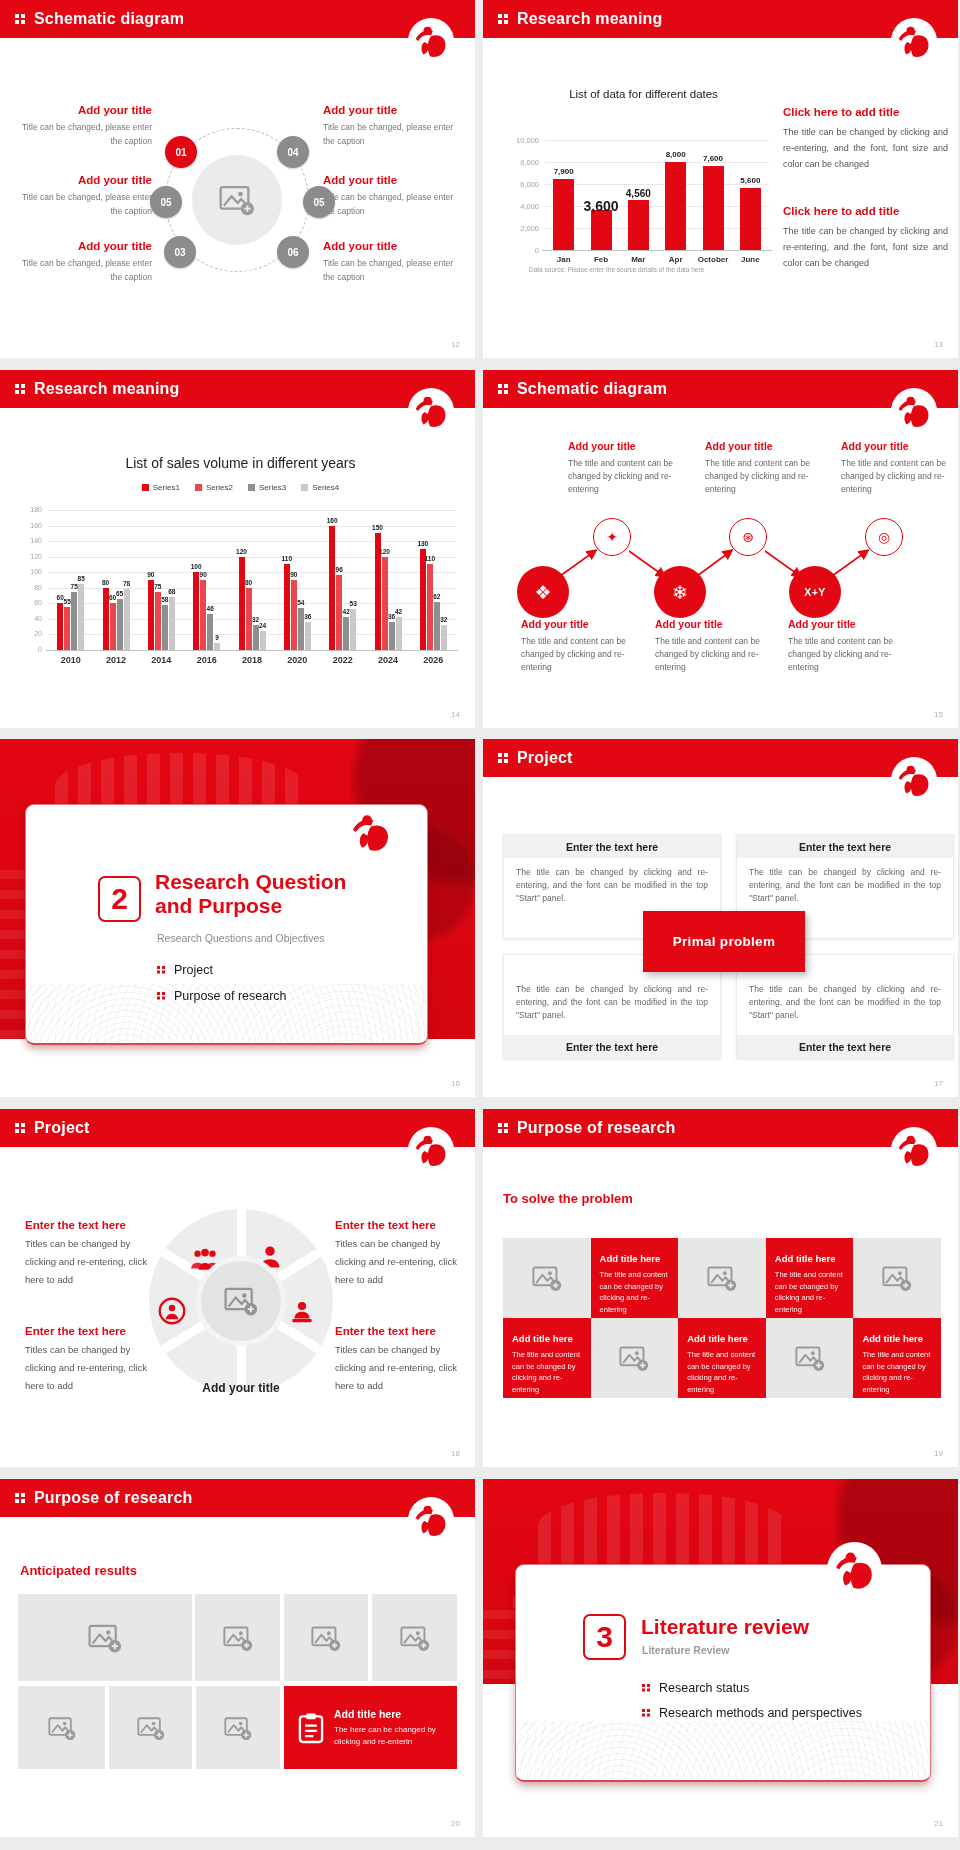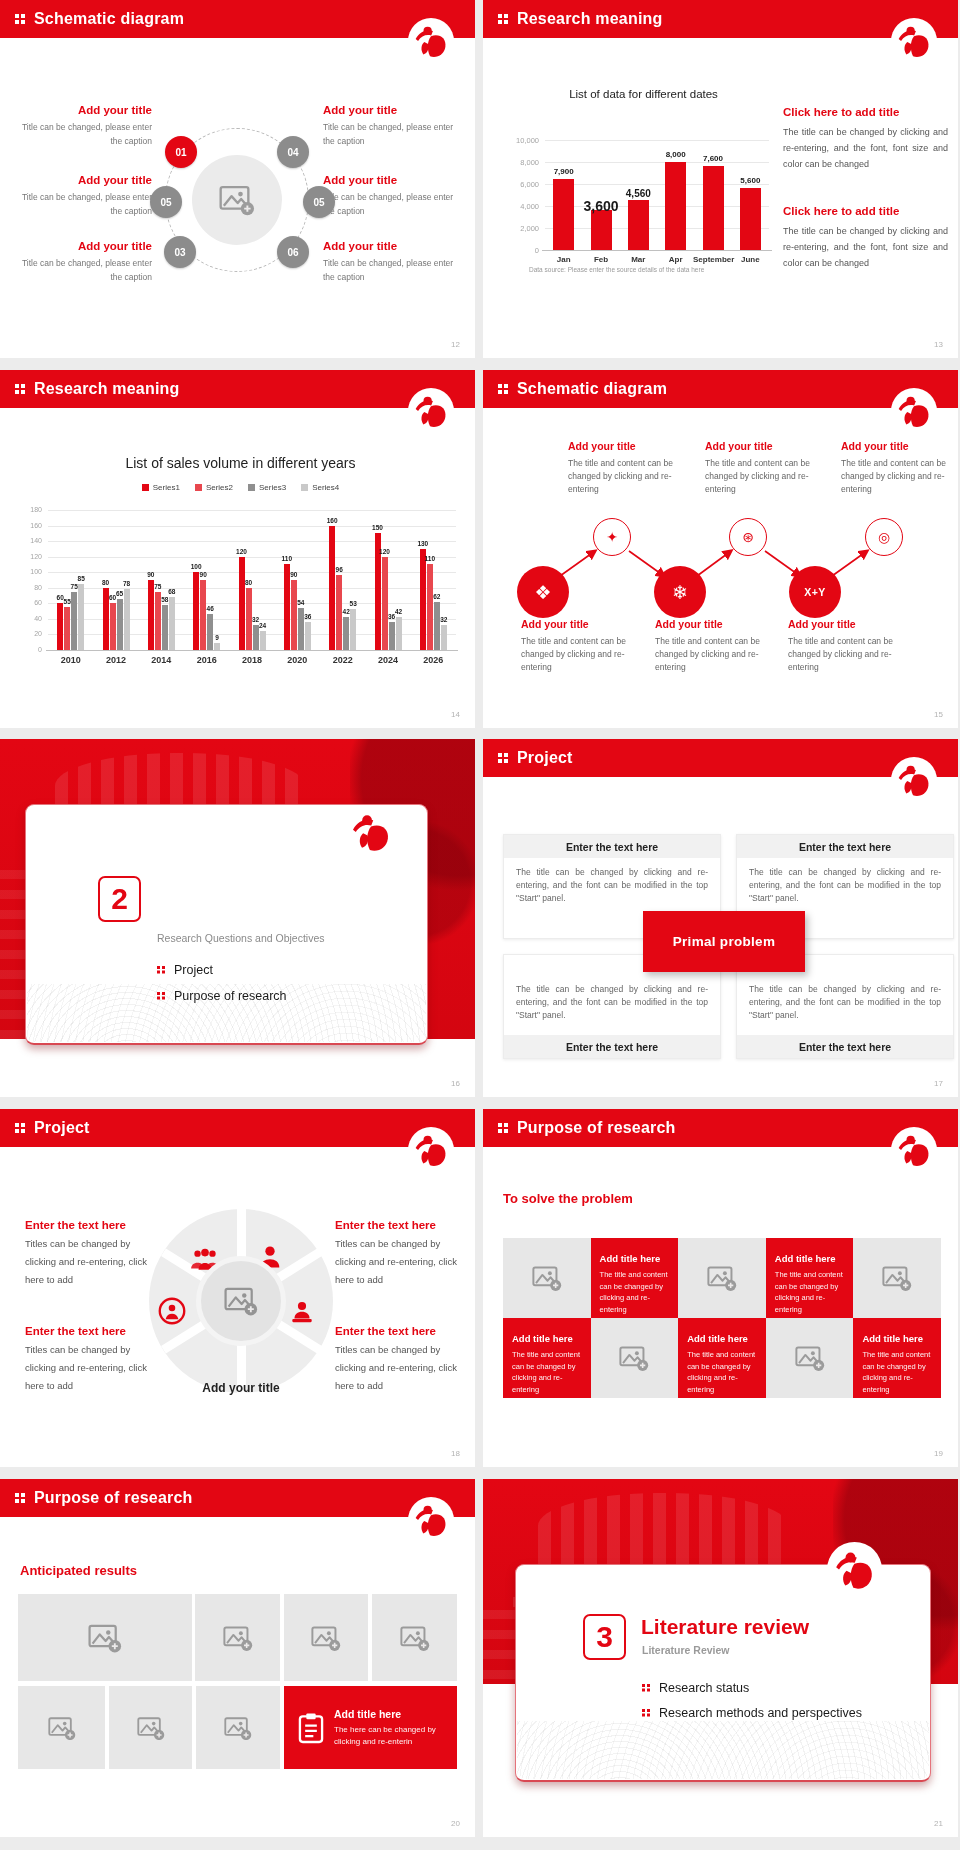--- a/index.html
+++ b/index.html
@@ -230,21 +230,21 @@
       <div class="bar-label" style="left: 68px; top: 110.4px; width: 44px; font-size: 14px;">3,600</div>
       <div class="xtick" style="left: 70px; top: 167px; width: 40px; font-size: 8px;">Feb</div>
       <div class="bar" style="left: 116.833px; top: 111.84px; width: 21px; height: 50.16px; background: rgb(227, 6, 19);"></div>
       <div class="bar-label" style="left: 105.333px; top: 99.84px; width: 44px; font-size: 10px;">4,560</div>
       <div class="xtick" style="left: 107.333px; top: 167px; width: 40px; font-size: 8px;">Mar</div>
       <div class="bar" style="left: 154.167px; top: 74px; width: 21px; height: 88px; background: rgb(227, 6, 19);"></div>
       <div class="bar-label" style="left: 142.667px; top: 62px; width: 44px; font-size: 8px;">8,000</div>
       <div class="xtick" style="left: 144.667px; top: 167px; width: 40px; font-size: 8px;">Apr</div>
       <div class="bar" style="left: 191.5px; top: 78.4px; width: 21px; height: 83.6px; background: rgb(227, 6, 19);"></div>
       <div class="bar-label" style="left: 180px; top: 66.4px; width: 44px; font-size: 8px;">7,600</div>
-      <div class="xtick" style="left: 182px; top: 167px; width: 40px; font-size: 8px;">September</div>
+      <div class="xtick" style="left: 182px; top: 167px; width: 40px; font-size: 8px;">October</div>
       <div class="bar" style="left: 228.833px; top: 100.4px; width: 21px; height: 61.6px; background: rgb(227, 6, 19);"></div>
       <div class="bar-label" style="left: 217.333px; top: 88.4px; width: 44px; font-size: 8px;">5,600</div>
       <div class="xtick" style="left: 219.333px; top: 167px; width: 40px; font-size: 8px;">June</div>
     </div>
   <div class="src-note">Data source: Please enter the source details of the data here</div>
   <div class="rb" style="top:106px">
     <div class="rb-title">Click here to add title</div>
     <div class="rb-body">The title can be changed by clicking and re-entering, and the font, font size and color can be changed</div>
   </div>
   <div class="rb" style="top:205px">
@@ -479,20 +479,24 @@
   <span class="logo" style="left:344px;top:66px;right:auto;width:54px;height:54px;z-index:5">
       <svg viewBox="0 0 48 48">
         <circle cx="24" cy="24" r="24" fill="#fff"></circle>
         <circle cx="20.5" cy="13.5" r="4.3" fill="#e30613"></circle>
         <path d="M8 22 C12 14.5 19 11.5 26 13.5 L24.2 18.2 C19 16.8 14 18.5 10.5 24 Z" fill="#e30613"></path>
         <path d="M24 19 C33 16 40 21 39 30 C38 38 30 42.5 23 40 C19.5 33 20 24 24 19 Z" fill="#e30613"></path>
         <path d="M17 25 C13.5 28 13 33.5 16 38 C20.5 36.5 22.5 31.5 21 27 Z" fill="#e30613"></path>
       </svg>
     </span>
   <div class="num-box" style="left:98px;top:137px;width:43px;height:46px;font-size:30px;z-index:4">2</div>
+  <div class="sec-title" style="left:155px;top:131px;z-index:4">
+    <div>Research Question</div>
+    <div>and Purpose</div>
+  </div>
   <div class="sec-sub" style="left:157px;top:193px;z-index:4">Research Questions and Objectives</div>
   <div class="sec-bullet" style="left:157px;top:224px;z-index:4">
     <span class="sq2"></span>
     <span>Project</span>
   </div>
   <div class="sec-bullet" style="left:157px;top:250px;z-index:4">
     <span class="sq2"></span>
     <span>Purpose of research</span>
   </div>
   <span class="pagenum">16</span>

